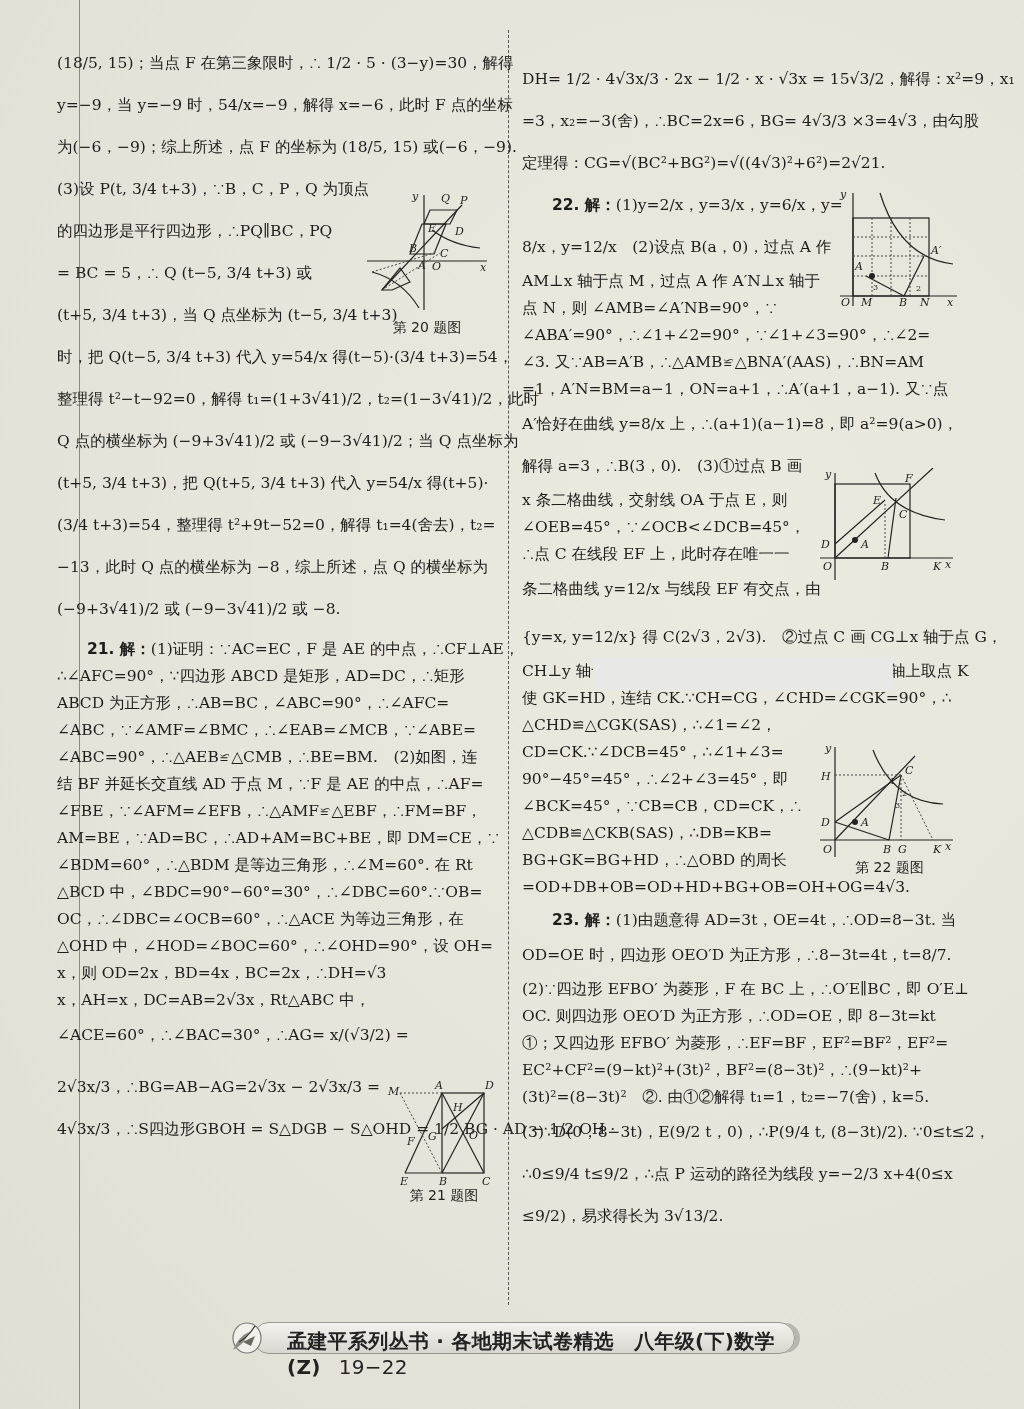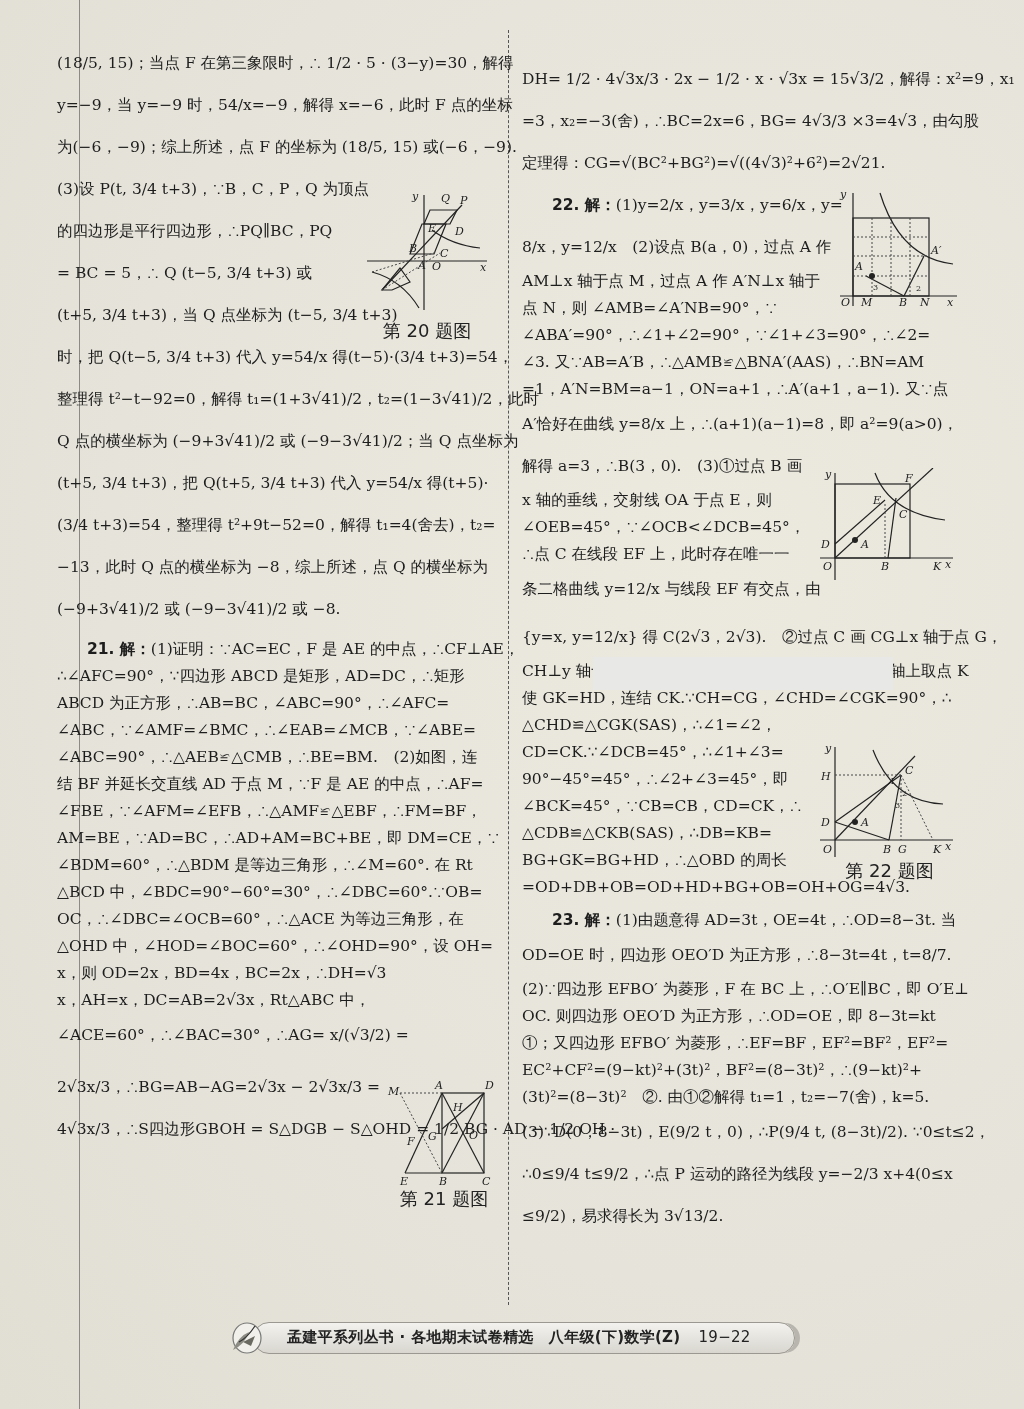--- a/index.html
+++ b/index.html
@@ -14,32 +14,32 @@
   .col-divider { position:absolute; left:508px; top:30px; width:0; height:1275px; border-left:1px dashed #555; }
   .col { position:absolute; font-size:15.5px; line-height:27.3px; }
   .col.left { left:57px; top:42px; width:435px; }
   .col.right { left:522px; top:58px; width:445px; }
   .ln { white-space:nowrap; height:27px; }
   .ln.tall { height:42px; line-height:42px; }
   .ln.indent { padding-left:30px; }
   .qnum { font-weight:bold; font-family:"DejaVu Sans","Liberation Sans",sans-serif; }
   .fig { position:absolute; }
   .fig svg { display:block; }
-  .caption { font-family:"DejaVu Sans","Liberation Sans",sans-serif; font-size:18px; text-align:center; color:#222; }
+  .caption { font-family:"DejaVu Sans","Liberation Sans",sans-serif; font-size:14px; text-align:center; color:#222; }
   .redact { position:absolute; left:593px; top:657px; width:300px; height:33px; background:#e8e8e6; }
   .footer { position:absolute; left:225px; top:1318px; width:575px; height:40px; }
   .footer .pill {
     position:absolute; left:28px; top:4px; width:540px; height:30px;
     border-radius:16px; border:1px solid #9a9890;
     background:linear-gradient(#f3f2ee,#d8d6cf);
     box-shadow: 6px 0 0 -1px #b7b5ae;
   }
   .footer .text {
     position:absolute; left:62px; top:10px;
-    font-family:"DejaVu Sans","Liberation Sans",sans-serif; font-size:15px; font-weight:bold; color:#222; letter-spacing:0.3px;
+    font-family:"DejaVu Sans","Liberation Sans",sans-serif; font-size:20px; font-weight:bold; color:#222; letter-spacing:0.3px;
   }
   .footer .pg { margin-left:18px; font-weight:normal; }
   .footer .icon { position:absolute; left:0; top:0; width:40px; height:40px; }
 </style>
 </head>
 <body>
 
 <div class="binding-line"></div>
 <div class="col-divider"></div>
 
@@ -151,21 +151,21 @@
     <span class="qnum">22. 解：</span><span>(1)y=2/x，y=3/x，y=6/x，y=</span>
   </div>
   <div class="ln tall" style="width:300px">8/x，y=12/x　(2)设点 B(a，0)，过点 A 作</div>
   <div class="ln" style="width:300px">AM⊥x 轴于点 M，过点 A 作 A′N⊥x 轴于</div>
   <div class="ln" style="width:300px">点 N，则 ∠AMB=∠A′NB=90°，∵</div>
   <div class="ln">∠ABA′=90°，∴∠1+∠2=90°，∵∠1+∠3=90°，∴∠2=</div>
   <div class="ln">∠3. 又∵AB=A′B，∴△AMB≌△BNA′(AAS)，∴BN=AM</div>
   <div class="ln">=1，A′N=BM=a−1，ON=a+1，∴A′(a+1，a−1). 又∵点</div>
   <div class="ln tall">A′恰好在曲线 y=8/x 上，∴(a+1)(a−1)=8，即 a²=9(a&gt;0)，</div>
   <div class="ln tall" style="width:300px">解得 a=3，∴B(3，0).　(3)①过点 B 画</div>
-  <div class="ln" style="width:300px">x 轴的垂线，交射线 OA 于点 E，则</div>
+  <div class="ln" style="width:300px">x 条二格曲线，交射线 OA 于点 E，则</div>
   <div class="ln" style="width:300px">∠OEB=45°，∵∠OCB&lt;∠DCB=45°，</div>
   <div class="ln" style="width:300px">∴点 C 在线段 EF 上，此时存在唯一一</div>
   <div class="ln tall" style="width:300px">条二格曲线 y=12/x 与线段 EF 有交点，由</div>
   <div class="ln tall" style="margin-top:6px">{y=x, y=12/x} 得 C(2√3，2√3).　②过点 C 画 CG⊥x 轴于点 G，</div>
   <div class="ln">CH⊥y 轴于点 H，则四边形 CHOG 是正方形，在 x 轴上取点 K</div>
   <div class="ln">使 GK=HD，连结 CK.∵CH=CG，∠CHD=∠CGK=90°，∴</div>
   <div class="ln" style="width:300px">△CHD≌△CGK(SAS)，∴∠1=∠2，</div>
   <div class="ln" style="width:300px">CD=CK.∵∠DCB=45°，∴∠1+∠3=</div>
   <div class="ln" style="width:300px">90°−45°=45°，∴∠2+∠3=45°，即</div>
   <div class="ln" style="width:300px">∠BCK=45°，∵CB=CB，CD=CK，∴</div>

